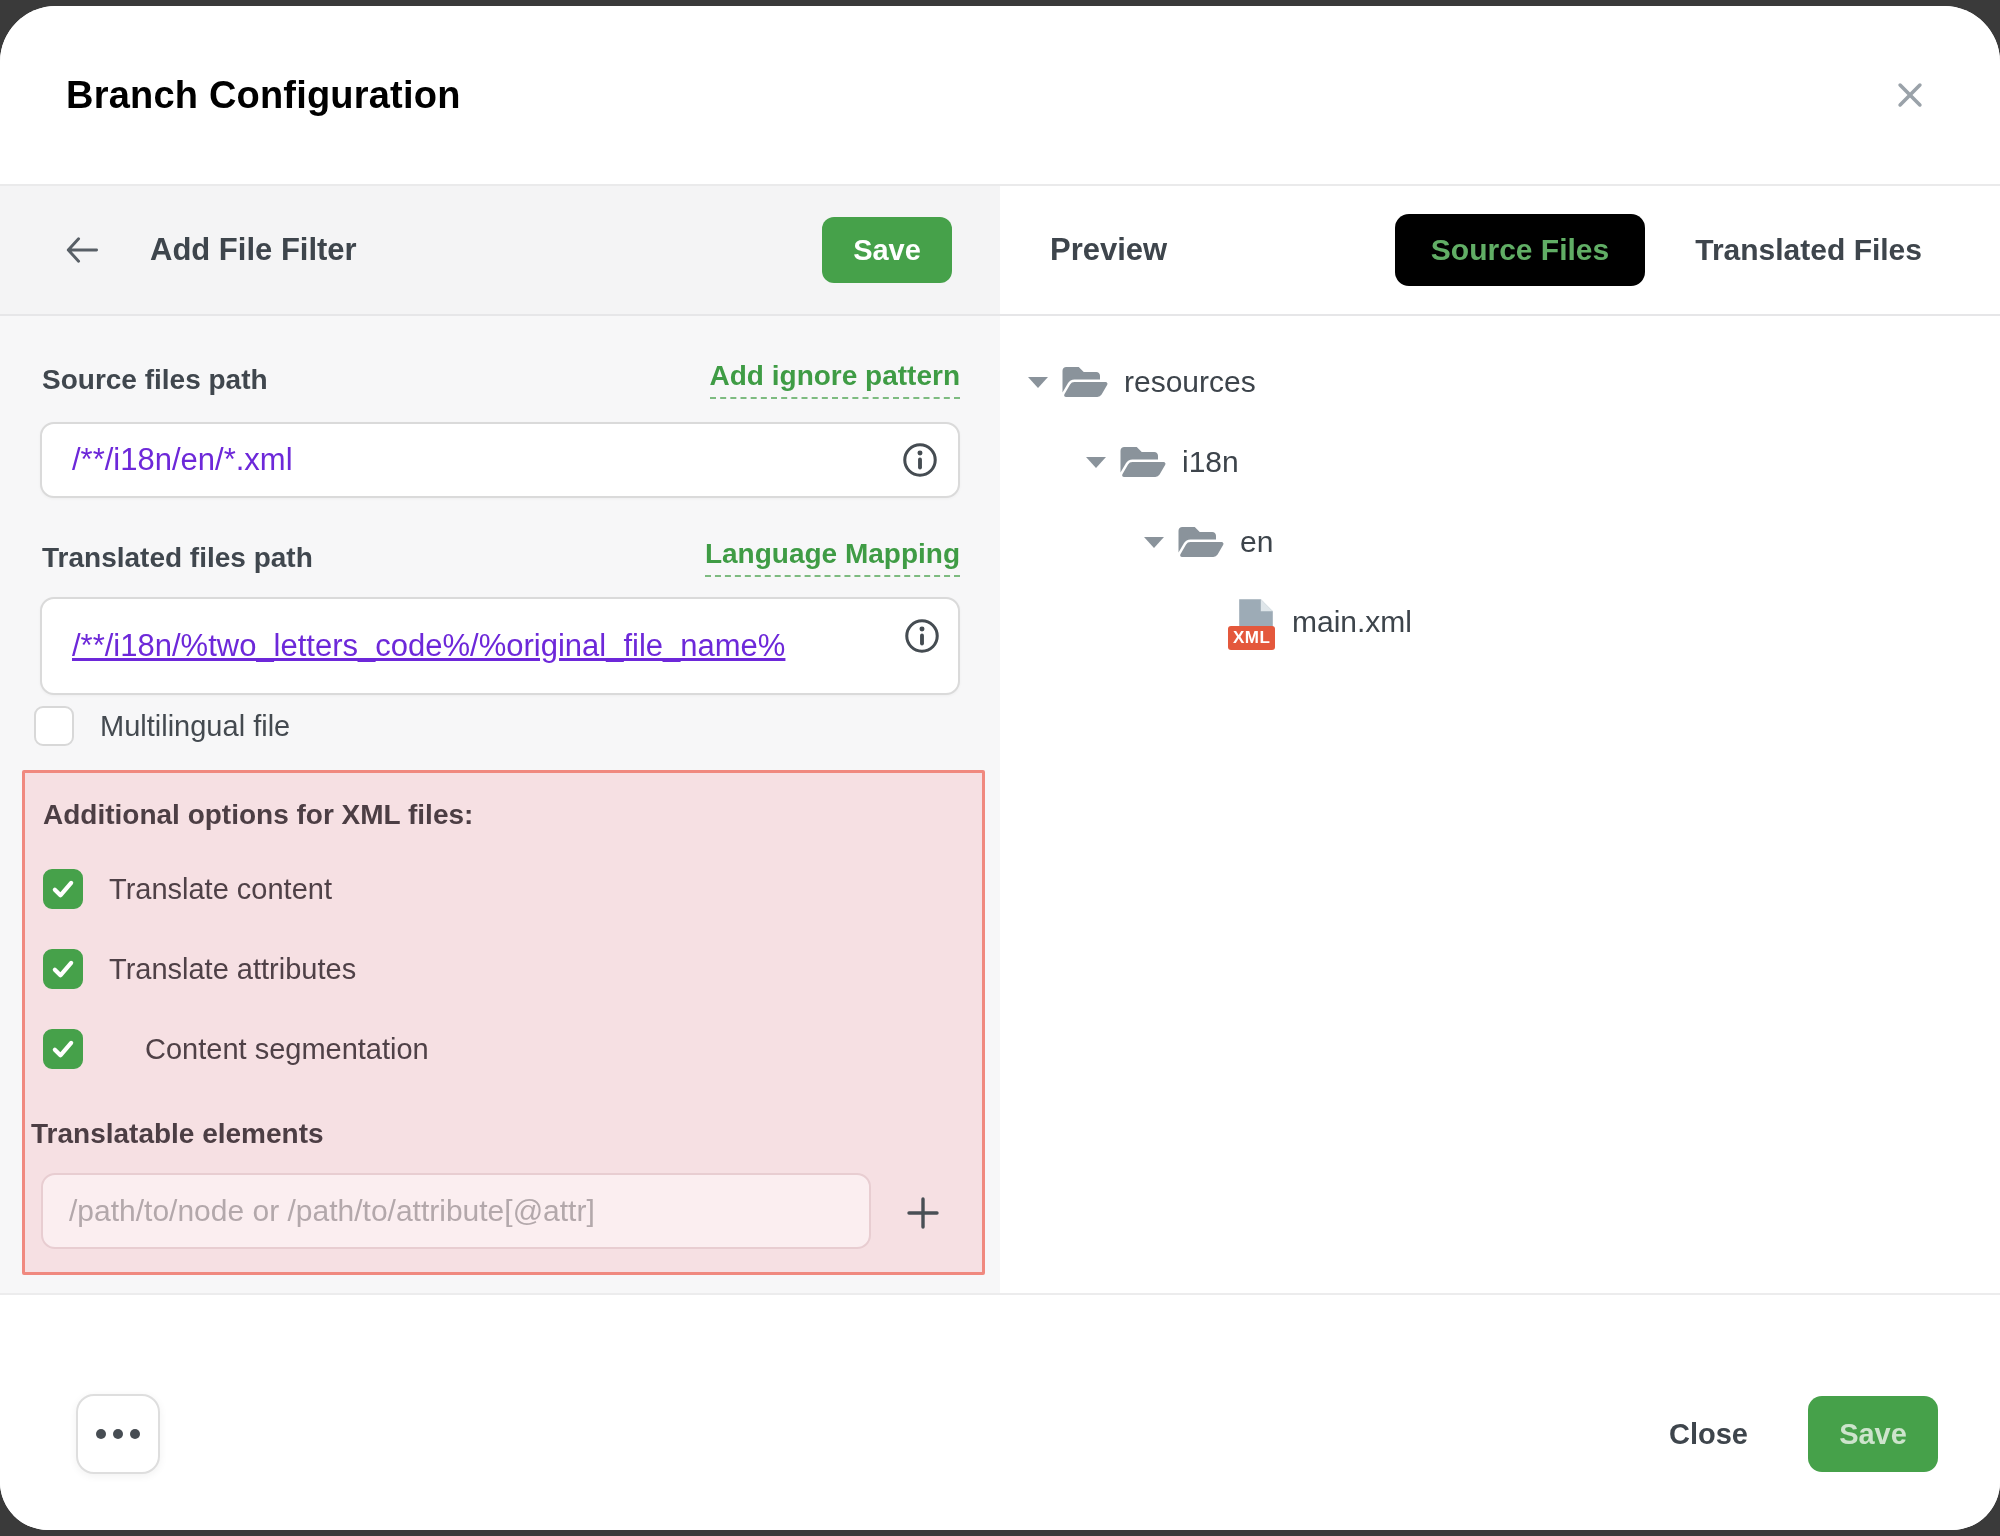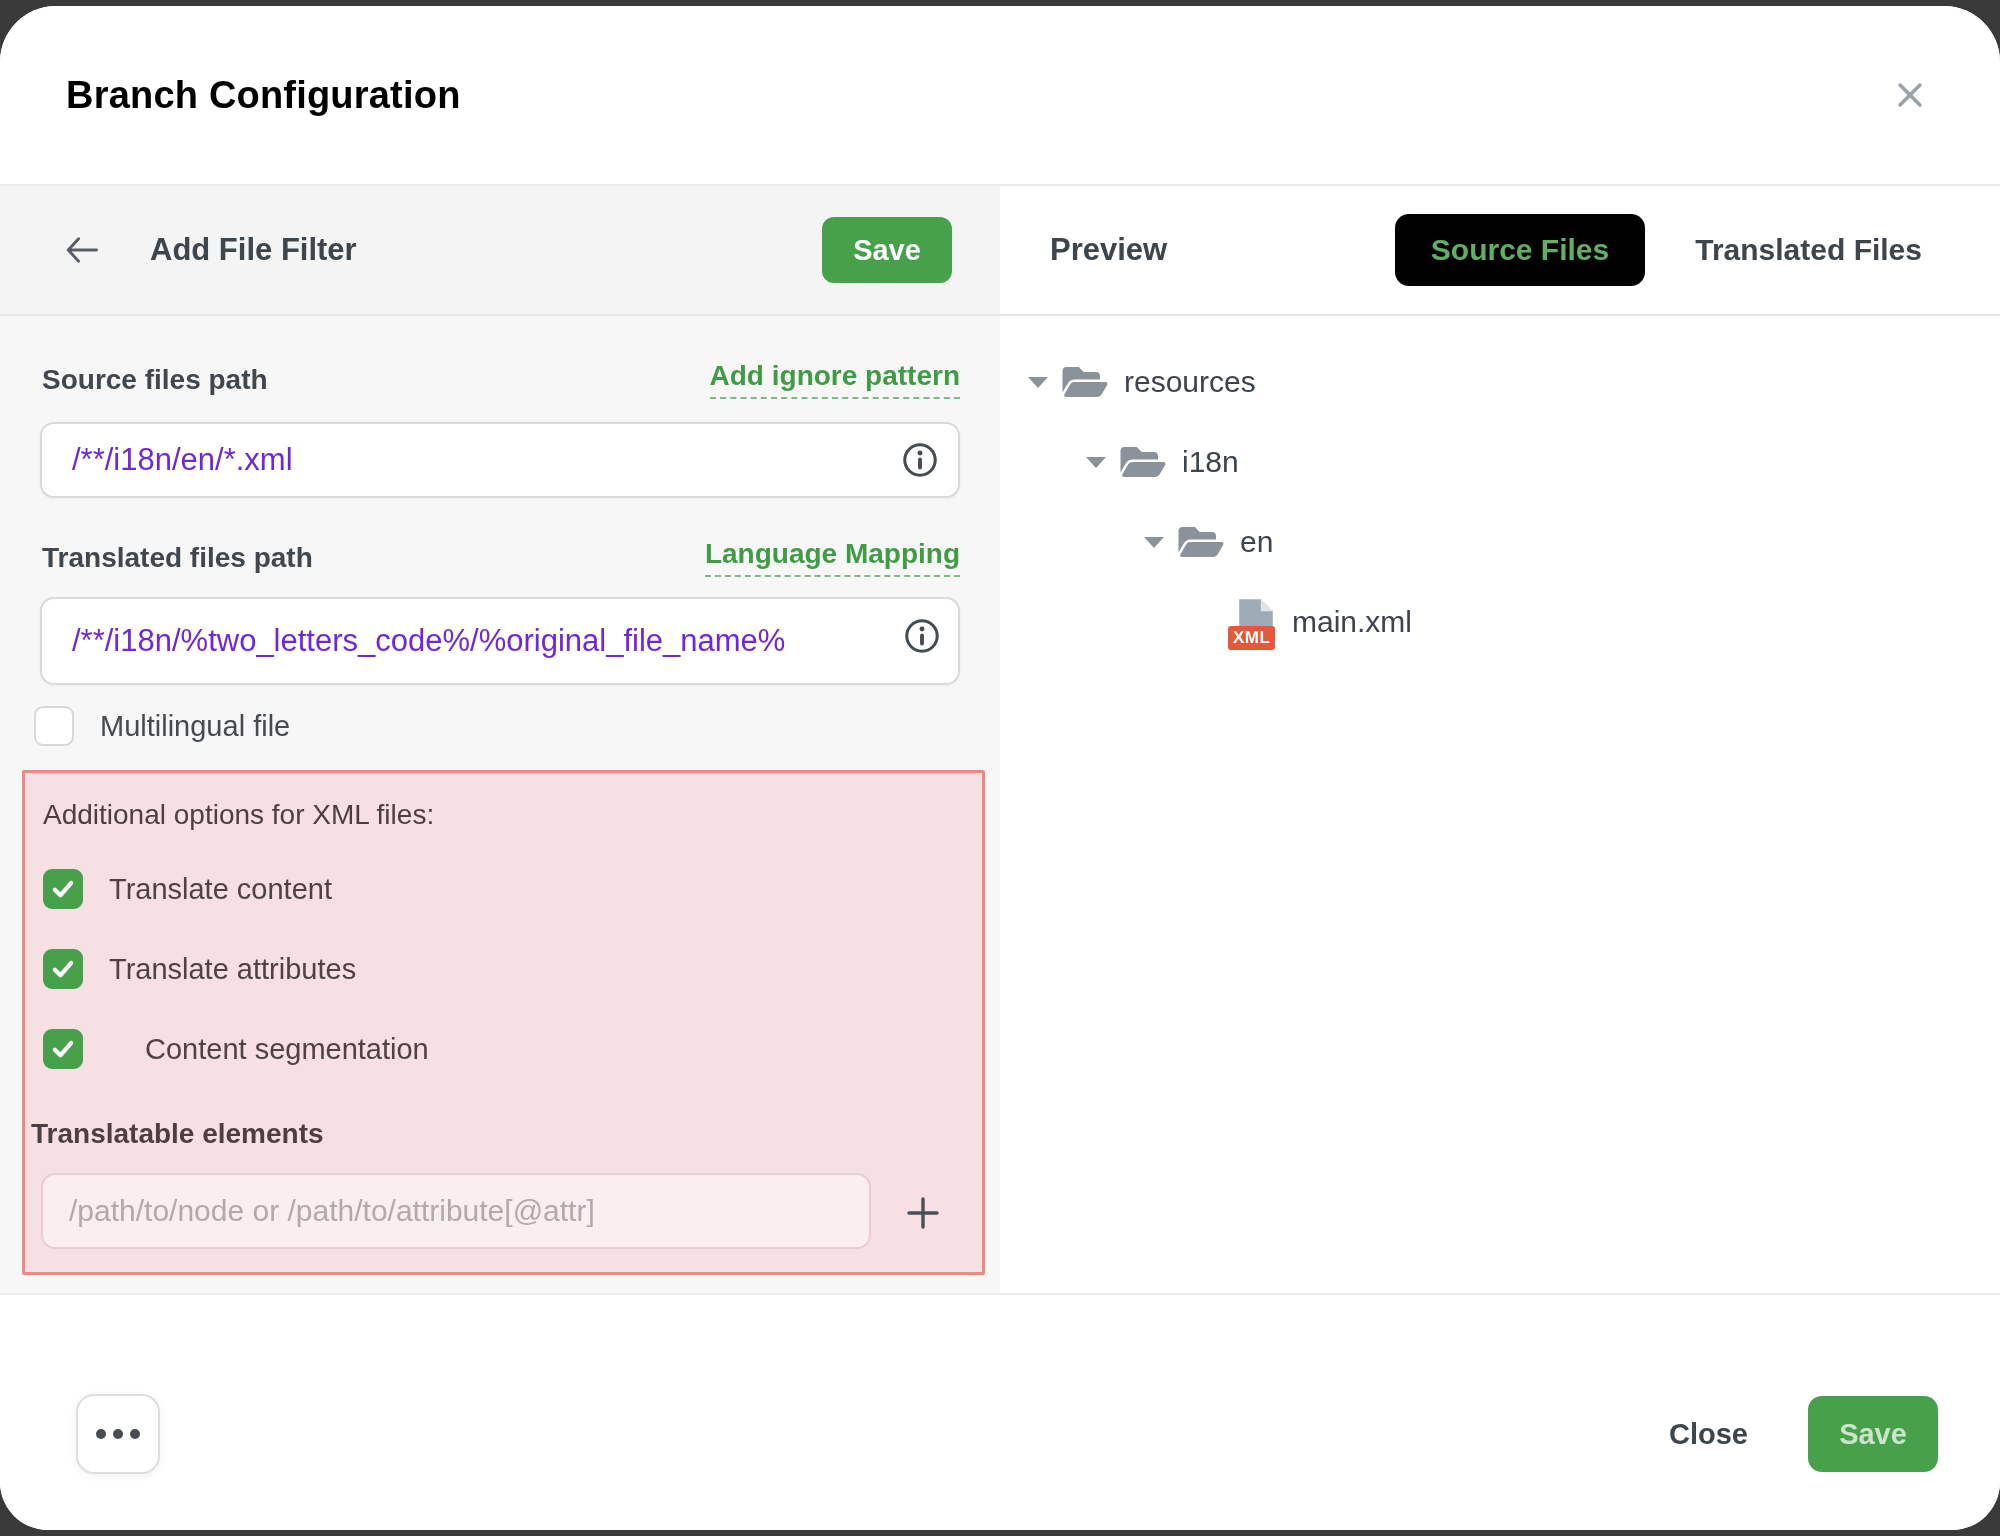--- a/index.html
+++ b/index.html
@@ -83,21 +83,21 @@
   .cb-box.checked {
     background:#46a14a; border-color:#46a14a;
     display:flex; align-items:center; justify-content:center;
   }
   .cb-label { margin-left:26px; font-size:29px; font-weight:500; color:#444a50; }
   
   .xml-section {
     position:absolute; left:22px; top:454px; width:963px; height:505px;
     background:#f6e0e3; border:3px solid #f0897f; border-radius:2px;
   }
-  .xml-heading { position:absolute; left:18px; top:26px; font-size:28px; font-weight:400; color:#4c3e44; }
+  .xml-heading { position:absolute; left:18px; top:26px; font-size:28px; font-weight:700; color:#4c3e44; }
   .xml-section .cb-label { color:#4f4147; }
   .xml-label { position:absolute; left:6px; top:345px; font-size:28px; font-weight:700; color:#4c3e44; }
   .xml-input {
     position:absolute; left:16px; top:400px; width:830px; height:76px;
     background:#fbeef0; border:2px solid #e8cdd1; border-radius:14px;
     font-size:30px; color:#6b5f63; font-family:inherit; padding:0 26px; outline:none;
   }
   .xml-input::placeholder { color:#b3a8ab; opacity:1; }
   .add-btn {
     position:absolute; left:874px; top:416px; width:48px; height:48px;
@@ -178,21 +178,21 @@
       <a class="green-link" style="right:40px; top:44px;">Add ignore pattern</a>
       <input class="text-input" style="left: 40px; top: 106px; width: 920px; height: 76px;" type="text" value="/**/i18n/en/*.xml">
       <svg class="info-ic" style="left:902px; top:126px;" viewBox="0 0 26 26">
         <circle cx="13" cy="13" r="11" fill="none" stroke="#454c52" stroke-width="2.2"></circle>
         <circle cx="13" cy="8" r="1.8" fill="#454c52"></circle>
         <rect x="11.6" y="11.2" width="2.8" height="8.6" rx="1.4" fill="#454c52"></rect>
       </svg>
 
       <span class="field-label" style="left:42px; top:226px;">Translated files path</span>
       <a class="green-link" style="right:40px; top:222px;">Language Mapping</a>
-      <input class="text-input" style="left: 40px; top: 281px; width: 920px; height: 88px; padding-right: 76px;" type="text" value="/**/i18n/%two_letters_code%/%original_file_name%">
+      <input class="text-input" style="left: 40px; top: 281px; width: 920px; height: 98px; padding-right: 76px; text-decoration: underline;" type="text" value="/**/i18n/%two_letters_code%/%original_file_name%">
       <svg class="info-ic" style="left:904px; top:302px;" viewBox="0 0 26 26">
         <circle cx="13" cy="13" r="11" fill="none" stroke="#454c52" stroke-width="2.2"></circle>
         <circle cx="13" cy="8" r="1.8" fill="#454c52"></circle>
         <rect x="11.6" y="11.2" width="2.8" height="8.6" rx="1.4" fill="#454c52"></rect>
       </svg>
 
       <div class="cb-row" style="left:34px; top:390px;">
         <span class="cb-box"></span>
         <span class="cb-label">Multilingual file</span>
       </div>

